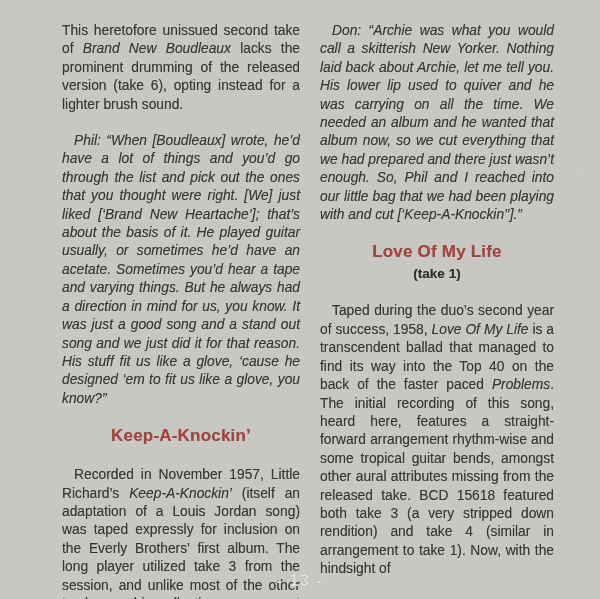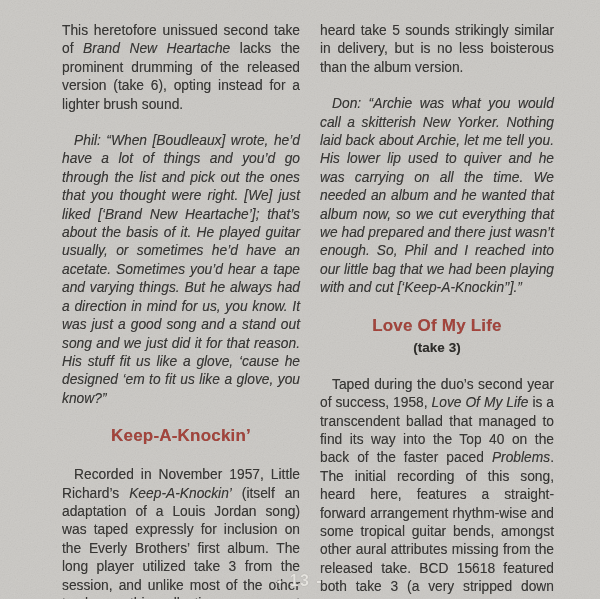--- a/index.html
+++ b/index.html
@@ -58,34 +58,33 @@
   }
 </style>
 </head>
 <body>
 
 <div class="page">
 
   <div class="cols">
 
     <div class="col left">
-      <p><span>This heretofore unissued second take of </span><span class="it">Brand New Heartache</span><span> lacks the prominent drumming of the released version (take 6), opting instead for a lighter brush sound.</span></p>
+      <p><span>This heretofore unissued second take of </span><span class="it">Brand New Boudleaux</span><span> lacks the prominent drumming of the released version (take 6), opting instead for a lighter brush sound.</span></p>
       <p class="indent"><span class="it">Phil: “When [Boudleaux] wrote, he’d have a lot of things and you’d go through the list and pick out the ones that you thought were right. [We] just liked [‘Brand New Heartache’]; that’s about the basis of it. He played guitar usually, or sometimes he’d have an acetate. Sometimes you’d hear a tape and varying things. But he always had a direction in mind for us, you know. It was just a good song and a stand out song and we just did it for that reason. His stuff fit us like a glove, ‘cause he designed ‘em to fit us like a glove, you know?”</span></p>
       <div class="heading">
         <div class="title" style="color: rgb(162, 58, 49);">Keep-A-Knockin’</div>
       </div>
       <p class="indent"><span>Recorded in November 1957, Little Richard’s </span><span class="it">Keep-A-Knockin’</span><span> (itself an adaptation of a Louis Jordan song) was taped expressly for inclusion on the Everly Brothers’ first album. The long player utilized take 3 from the session, and unlike most of the other tracks on this collection, we present here a later (rather than earlier) performance of the song. That being said, this never-before-</span></p>
     </div>
 
     <div class="col right">
-      <p><span>heard take 5 sounds strikingly similar in delivery, but is no less boisterous than the album version.</span></p>
       <p class="indent"><span class="it">Don: “Archie was what you would call a skitterish New Yorker. Nothing laid back about Archie, let me tell you. His lower lip used to quiver and he was carrying on all the time. We needed an album and he wanted that album now, so we cut everything that we had prepared and there just wasn’t enough. So, Phil and I reached into our little bag that we had been playing with and cut [‘Keep-A-Knockin’’].”</span></p>
       <div class="heading">
         <div class="title" style="color: rgb(162, 58, 49);">Love Of My Life</div>
-        <div class="sub">(take 3)</div>
+        <div class="sub">(take 1)</div>
       </div>
       <p class="indent"><span>Taped during the duo’s second year of success, 1958, </span><span class="it">Love Of My Life</span><span> is a transcendent ballad that managed to find its way into the Top 40 on the back of the faster paced </span><span class="it">Problems</span><span>. The initial recording of this song, heard here, features a straight-forward arrangement rhythm-wise and some tropical guitar bends, amongst other aural attributes missing from the released take. BCD 15618 featured both take 3 (a very stripped down rendition) and take 4 (similar in arrangement to take 1). Now, with the hindsight of</span></p>
     </div>
 
   </div>
 
   <div class="footer">- 13 -</div>
 
   <svg class="noise" aria-hidden="true" width="600" height="599" xmlns="http://www.w3.org/2000/svg">
     <filter id="grain">

